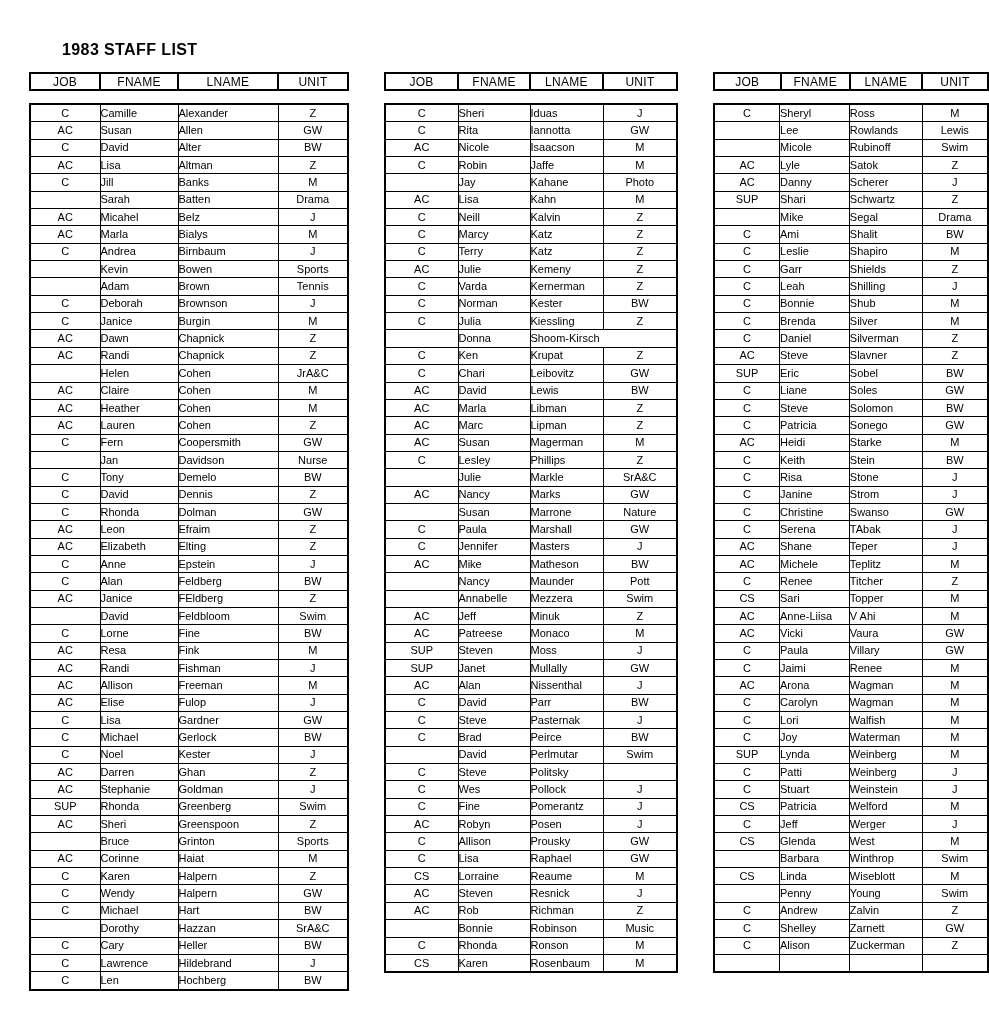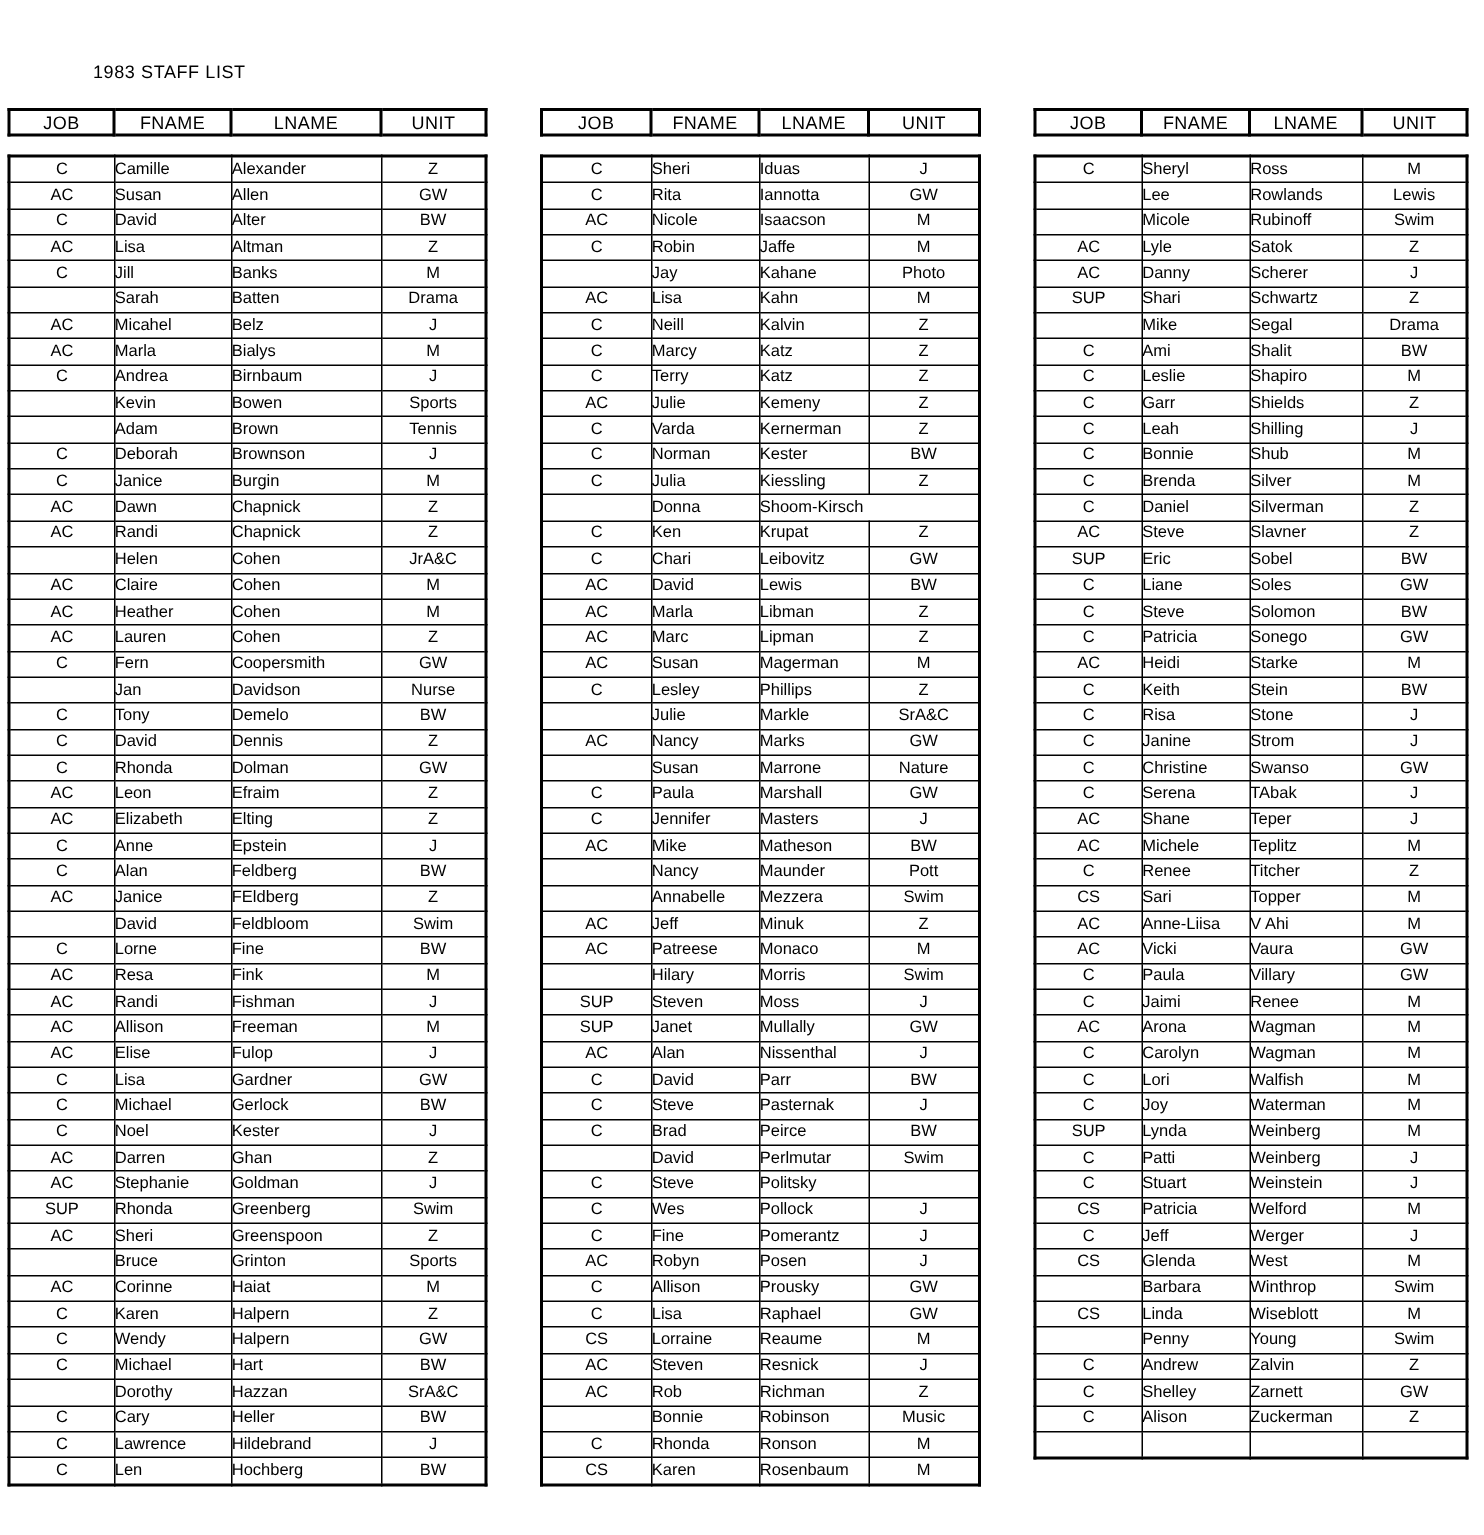--- a/index.html
+++ b/index.html
@@ -12,31 +12,33 @@
     width: 989px;
     height: 1023px;
     font-family: "Liberation Sans", sans-serif;
     color: #000000;
     overflow: hidden;
   }
   .page-title {
     position: absolute;
     left: 62px;
     top: 41px;
-    font-size: 12px;
+    font-size: 16px;
     letter-spacing: 0.4px;
     white-space: nowrap;
+    font-weight: bold;
   }
   .col-group {
     position: absolute;
     top: 72px;
   }
   table {
     border-collapse: collapse;
     table-layout: fixed;
+    margin-left: 24px;
   }
   table.hdr {
     border: 2px solid #000000;
     margin-bottom: 12px;
   }
   table.hdr th {
     border: 2px solid #000000;
     height: 15px;
     font-size: 12px;
     font-weight: normal;
@@ -603,26 +605,20 @@
           <td class="c-lname">Minuk</td>
           <td class="c-unit">Z</td>
         </tr>
         <tr>
           <td class="c-job">AC</td>
           <td class="c-fname">Patreese</td>
           <td class="c-lname">Monaco</td>
           <td class="c-unit">M</td>
         </tr>
         <tr>
-          <td class="c-job"></td>
-          <td class="c-fname">Hilary</td>
-          <td class="c-lname">Morris</td>
-          <td class="c-unit">Swim</td>
-        </tr>
-        <tr>
           <td class="c-job">SUP</td>
           <td class="c-fname">Steven</td>
           <td class="c-lname">Moss</td>
           <td class="c-unit">J</td>
         </tr>
         <tr>
           <td class="c-job">SUP</td>
           <td class="c-fname">Janet</td>
           <td class="c-lname">Mullally</td>
           <td class="c-unit">GW</td>

